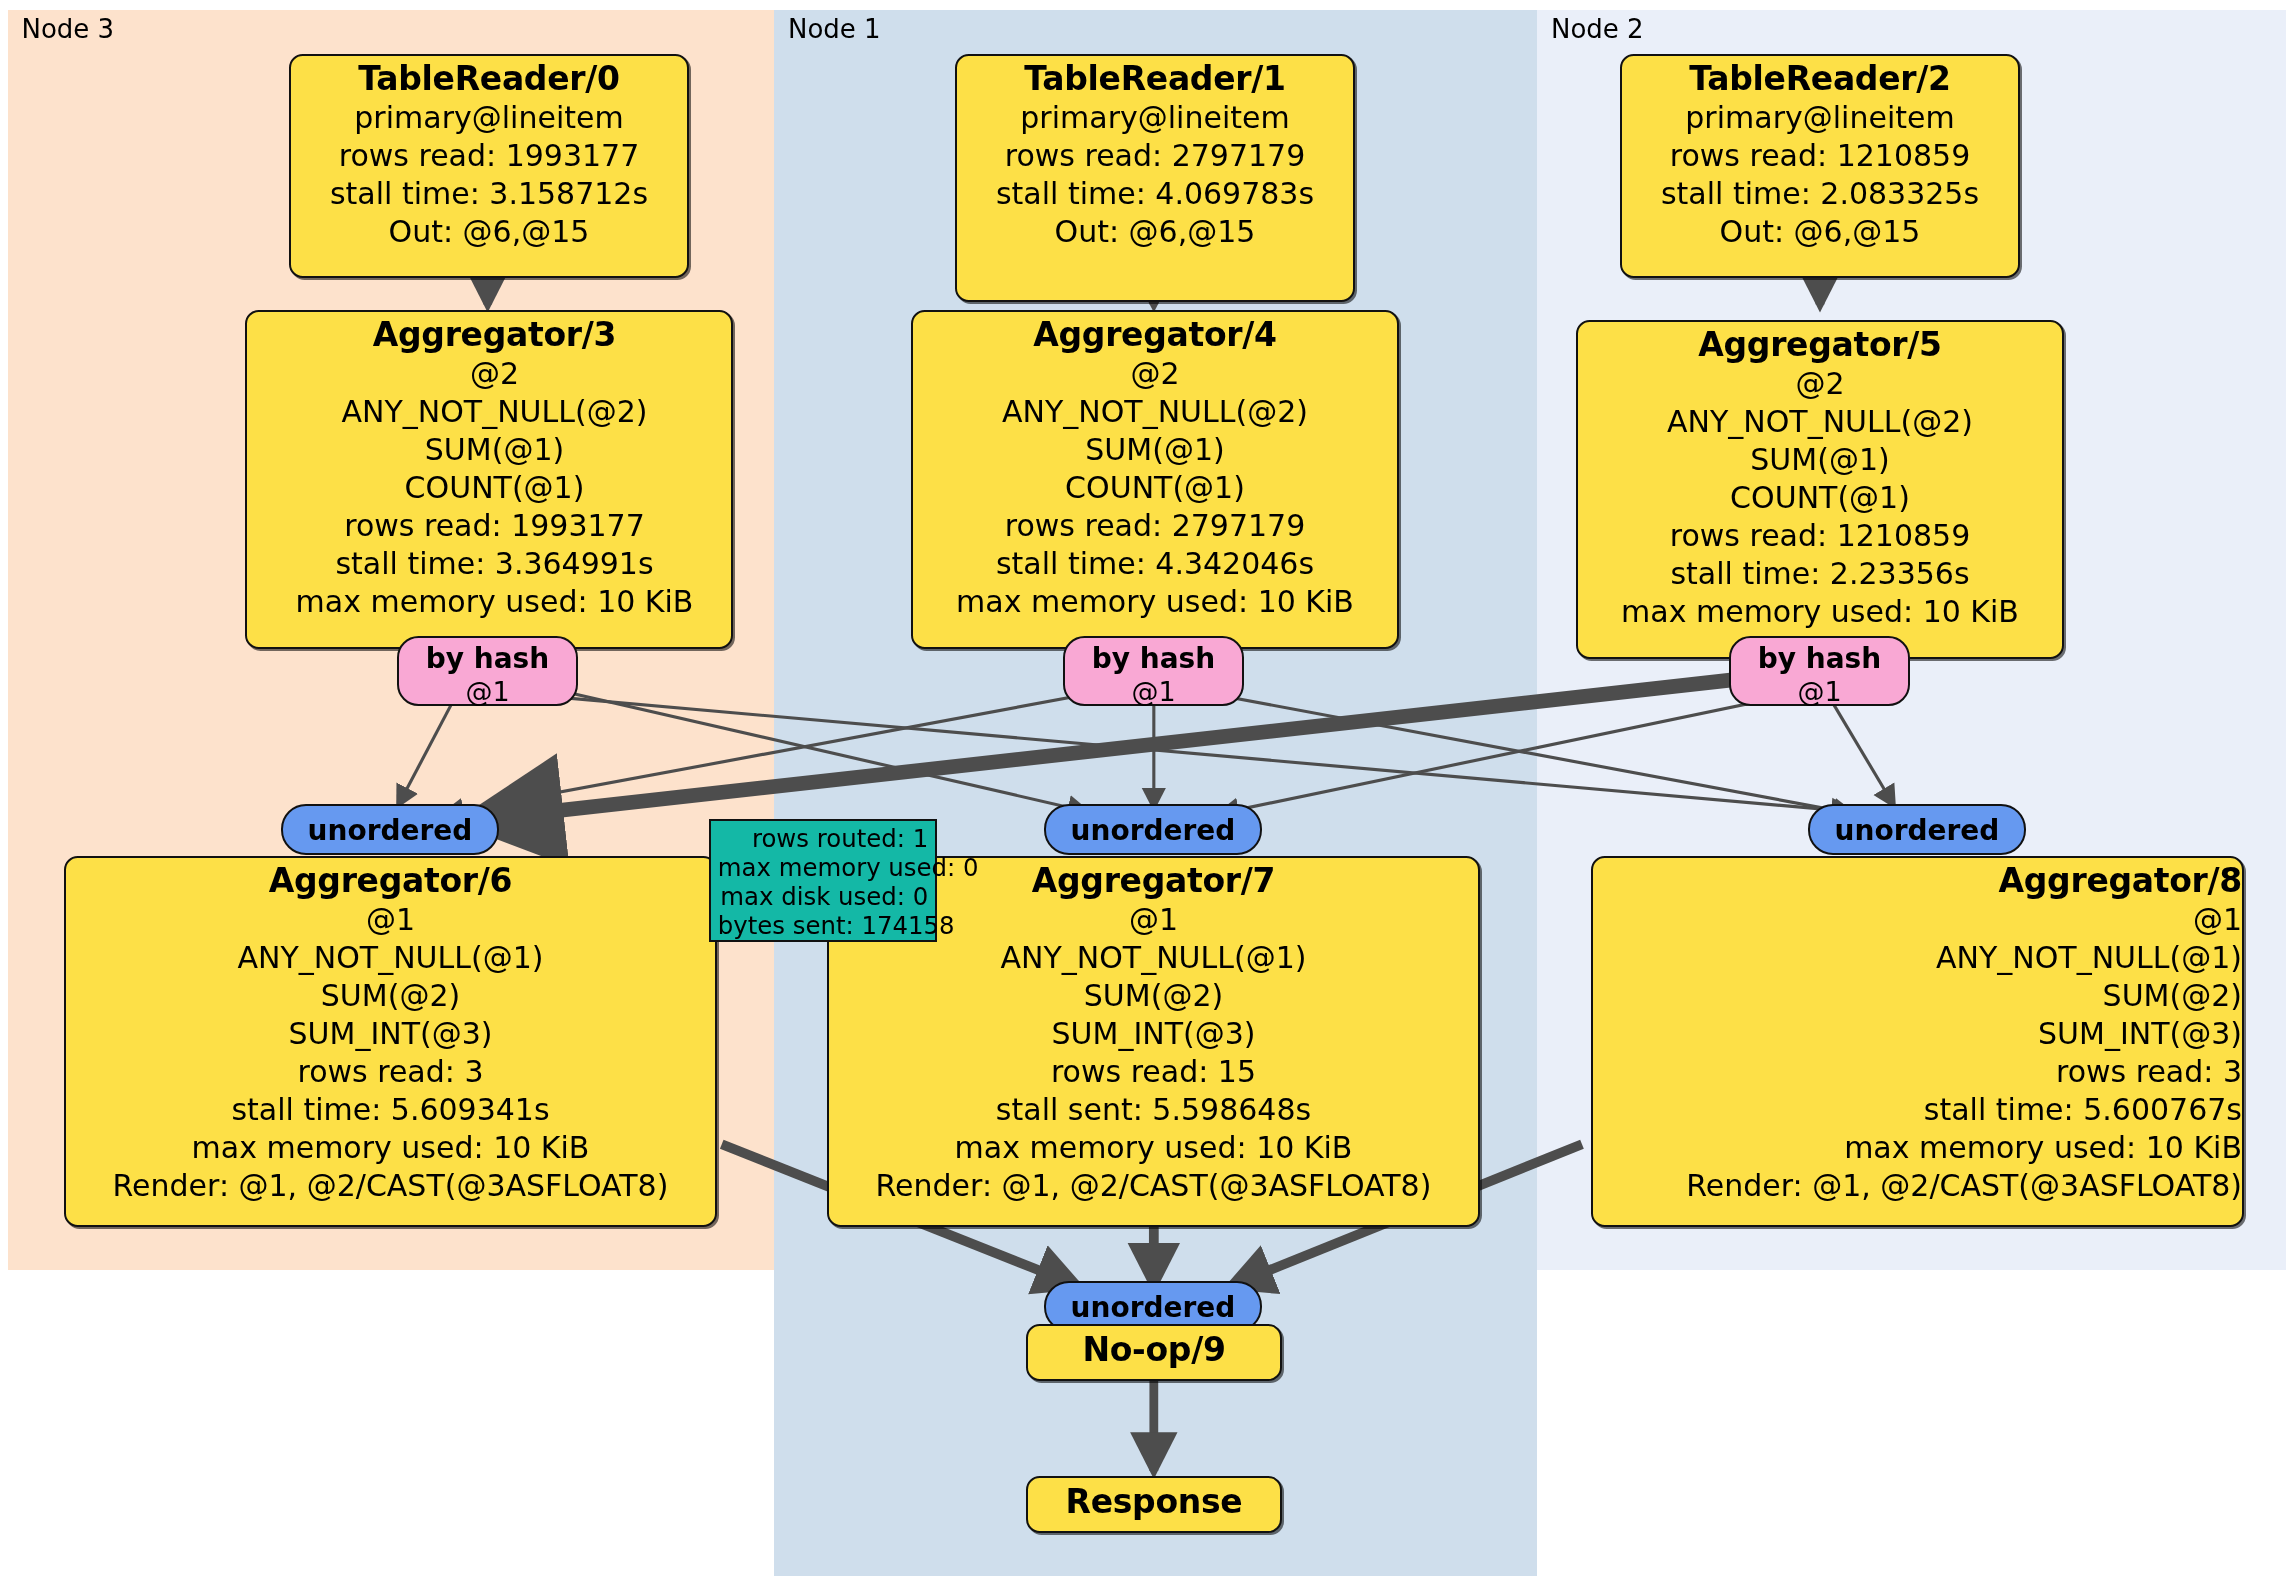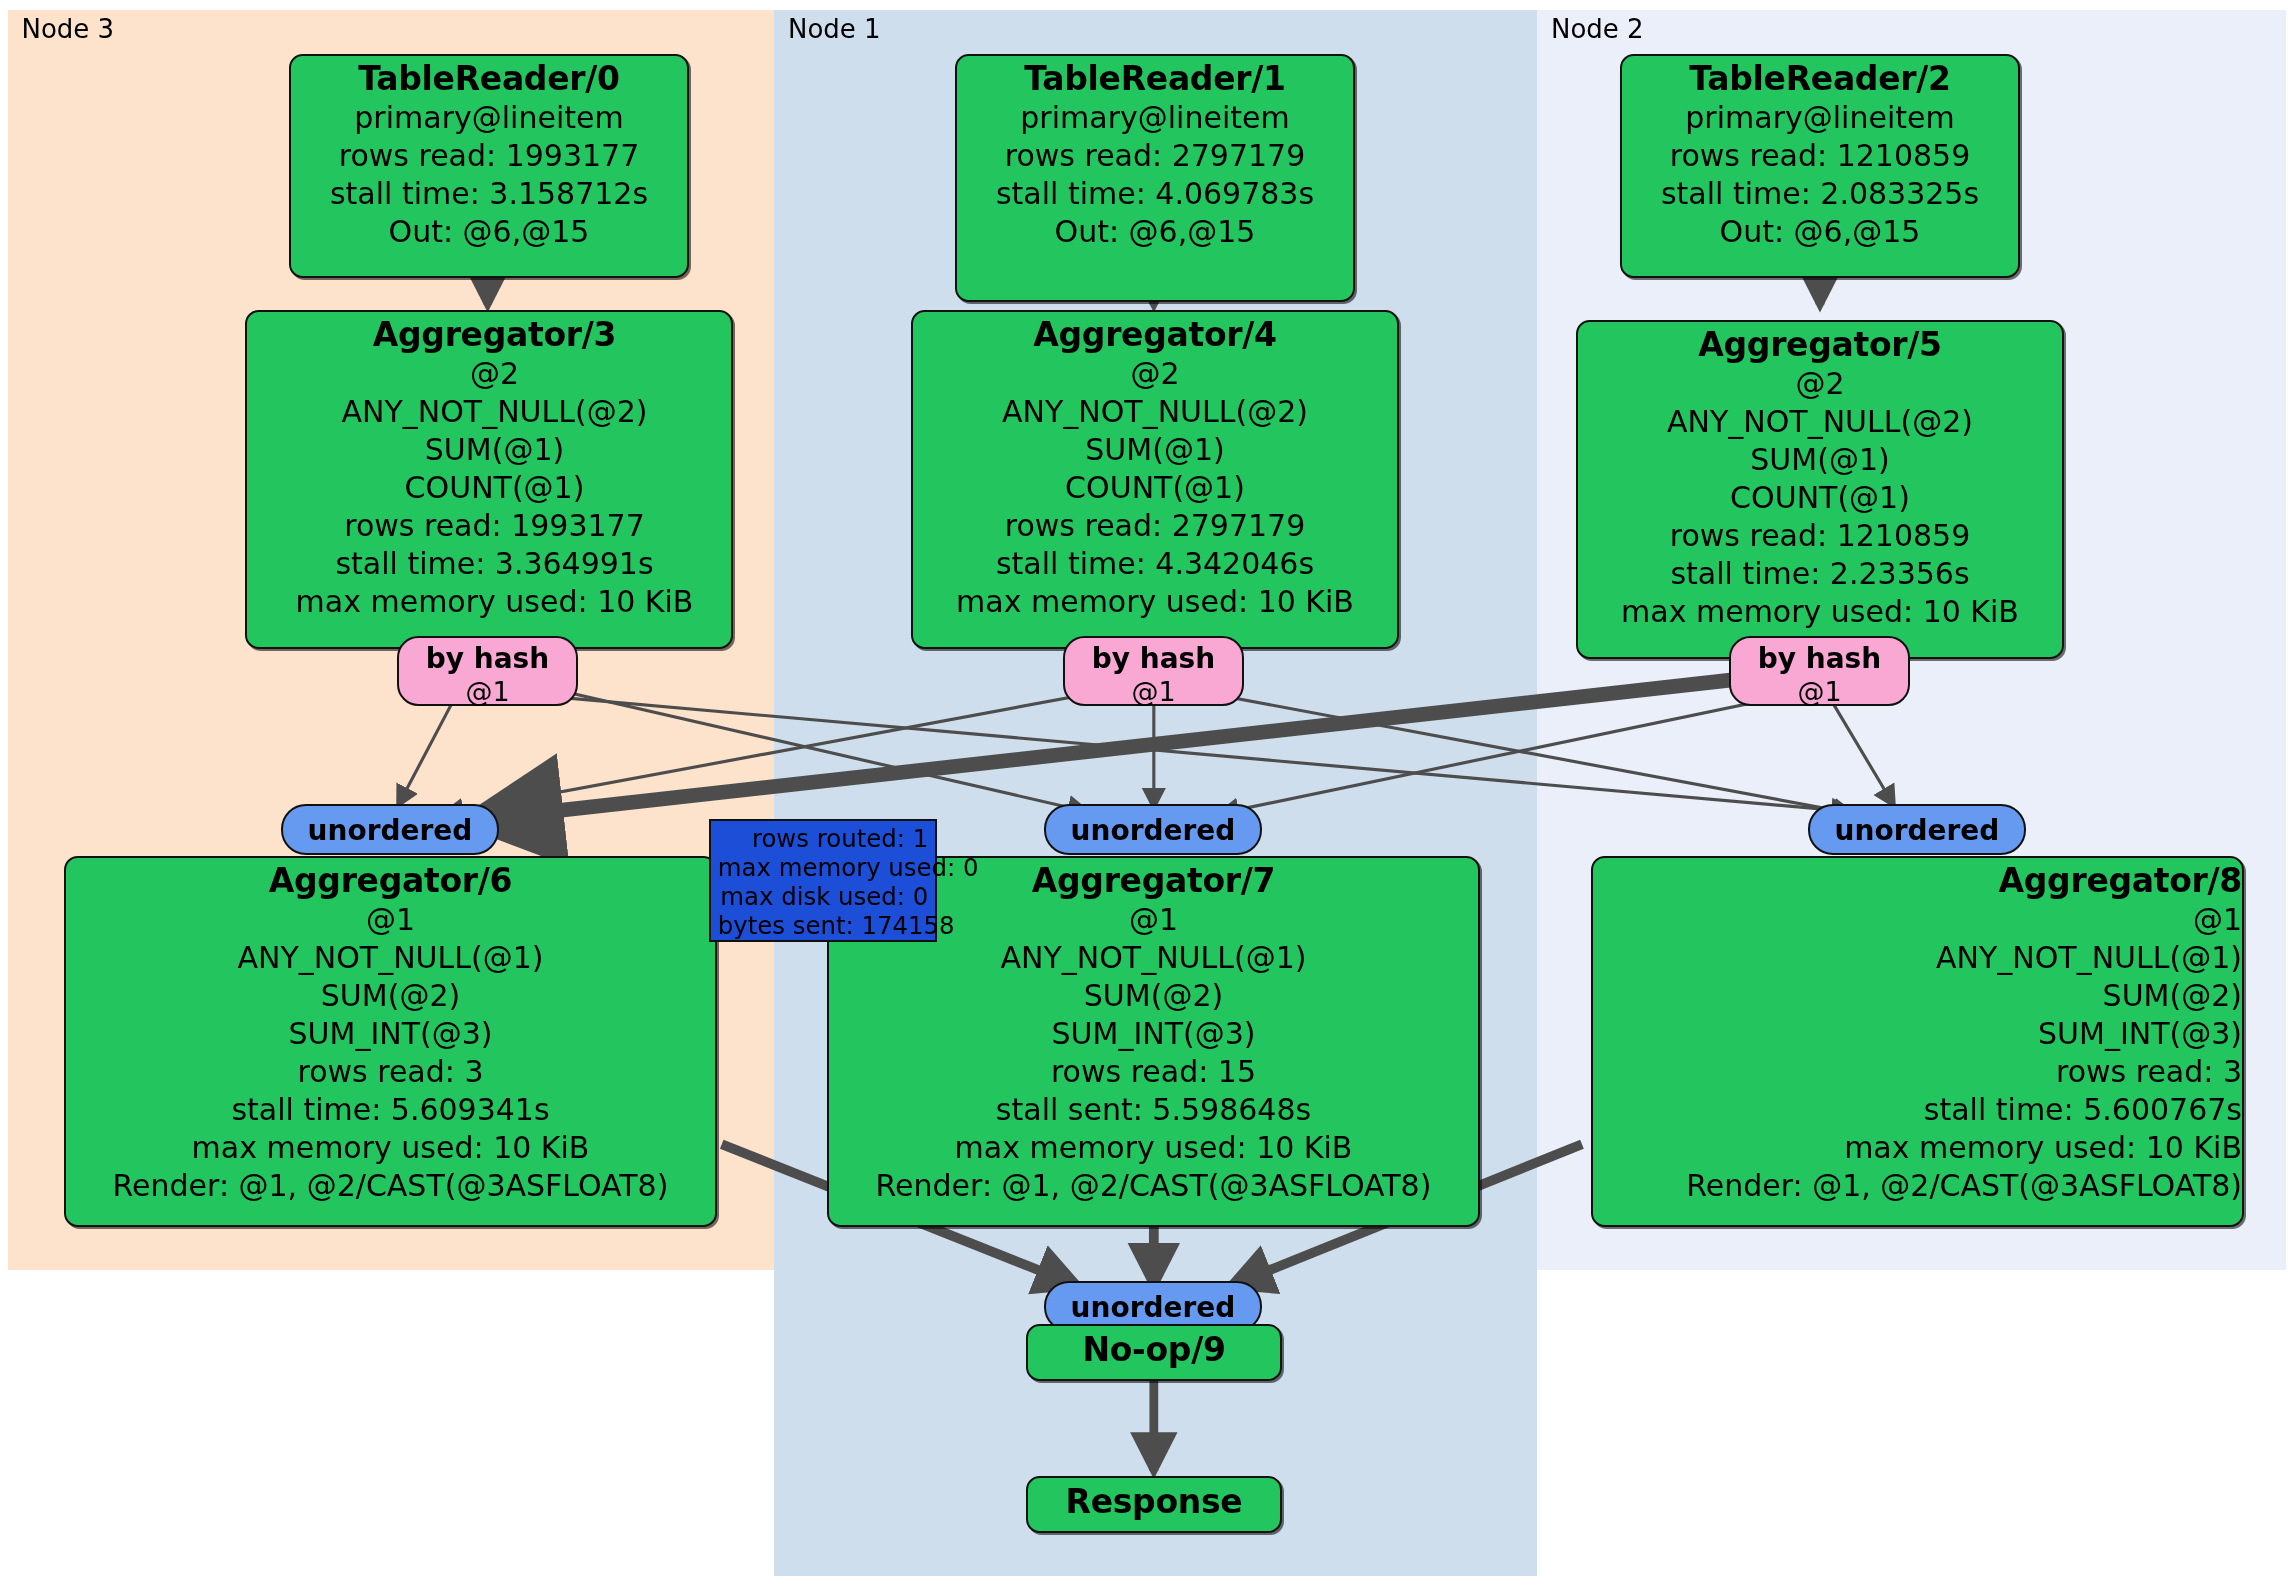--- a/index.html
+++ b/index.html
@@ -13,39 +13,39 @@
   .cluster{position:absolute;}
   .cluster-label{position:absolute;font-size:26px;color:#000;
                  font-family:"DejaVu Sans","Liberation Sans",sans-serif;
                  white-space:nowrap;letter-spacing:0px;}
 
   
   #edges{position:absolute;left:0;top:0;width:2294px;height:1596px;}
 
   
   .op{position:absolute;box-sizing:border-box;
-      background:#22c55e;border:2.4px solid #111;border-radius:13.7px;
+      background:#fde047;border:2.4px solid #111;border-radius:13.7px;
       text-align:center;color:#000;
       box-shadow:2px 2px 0 rgba(0,0,0,0.55);}
   .op .title{font-weight:bold;font-size:33px;line-height:40px;
              letter-spacing:-0.3px;padding-top:2.9px;}
   .op .ln{font-size:30px;line-height:38px;white-space:nowrap;}
   .op.small .title{font-size:33px;line-height:41px;}
 
   
   .badge{position:absolute;box-sizing:border-box;border:2.4px solid #111;
          text-align:center;color:#000;}
   .badge.hash{background:#f9a8d4;border-radius:21.5px;}
   .badge.hash .b1{font-weight:bold;font-size:28px;line-height:34px;padding-top:3.9px;}
   .badge.hash .b2{font-size:27px;line-height:32px;}
   .badge.unord{background:#6699f0;border-radius:25px;}
   .badge.unord .b1{font-weight:bold;font-size:28px;line-height:32px;}
 
   
-  .stats{position:absolute;box-sizing:border-box;background:#1d4ed8;
+  .stats{position:absolute;box-sizing:border-box;background:#14b8a6;
          border:2.4px solid #111;text-align:right;padding:2.9px 6.8px 3.9px 6.8px;}
   .stats .sl{font-size:24.4px;line-height:29px;white-space:nowrap;color:#000;}
 </style>
 </head>
 <body>
 
 <div id="stage">
 
   <div class="cluster" style="left:7.8px;top:9.8px;width:767px;height:1260px;background:#fde2cc;"></div>
   <div class="cluster" style="left:774px;top:9.8px;width:763px;height:1566px;background:#cfdeec;"></div>

